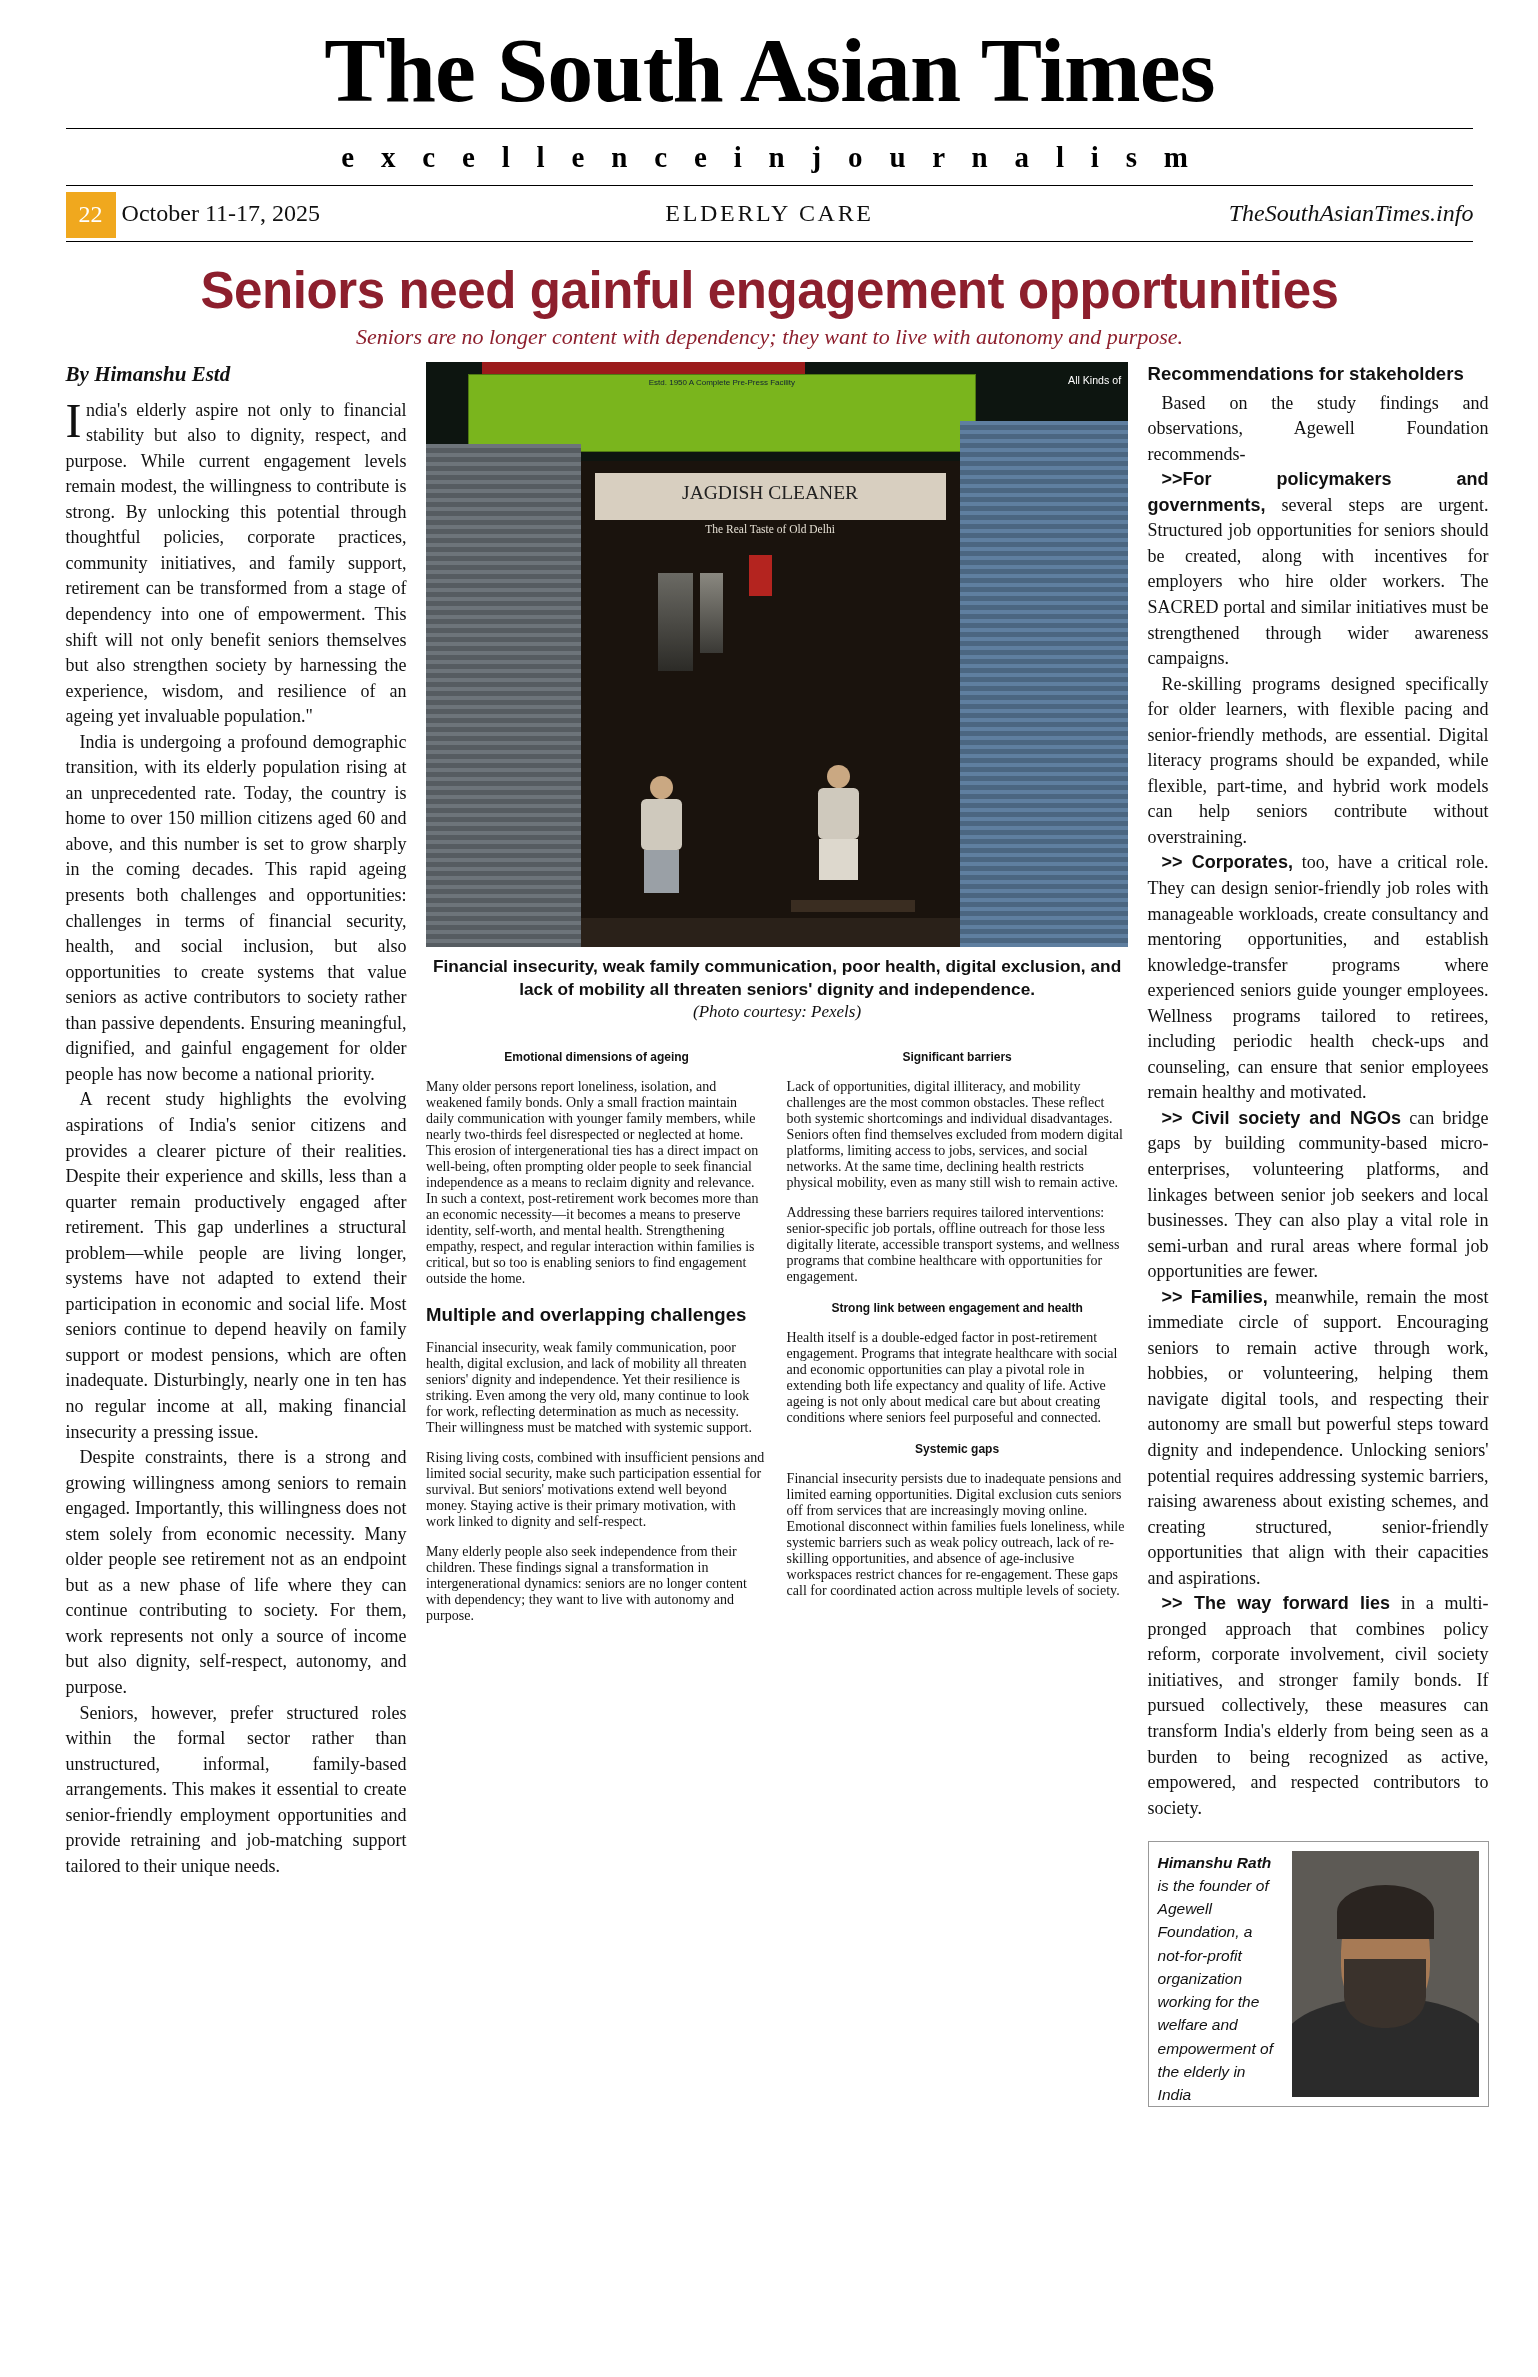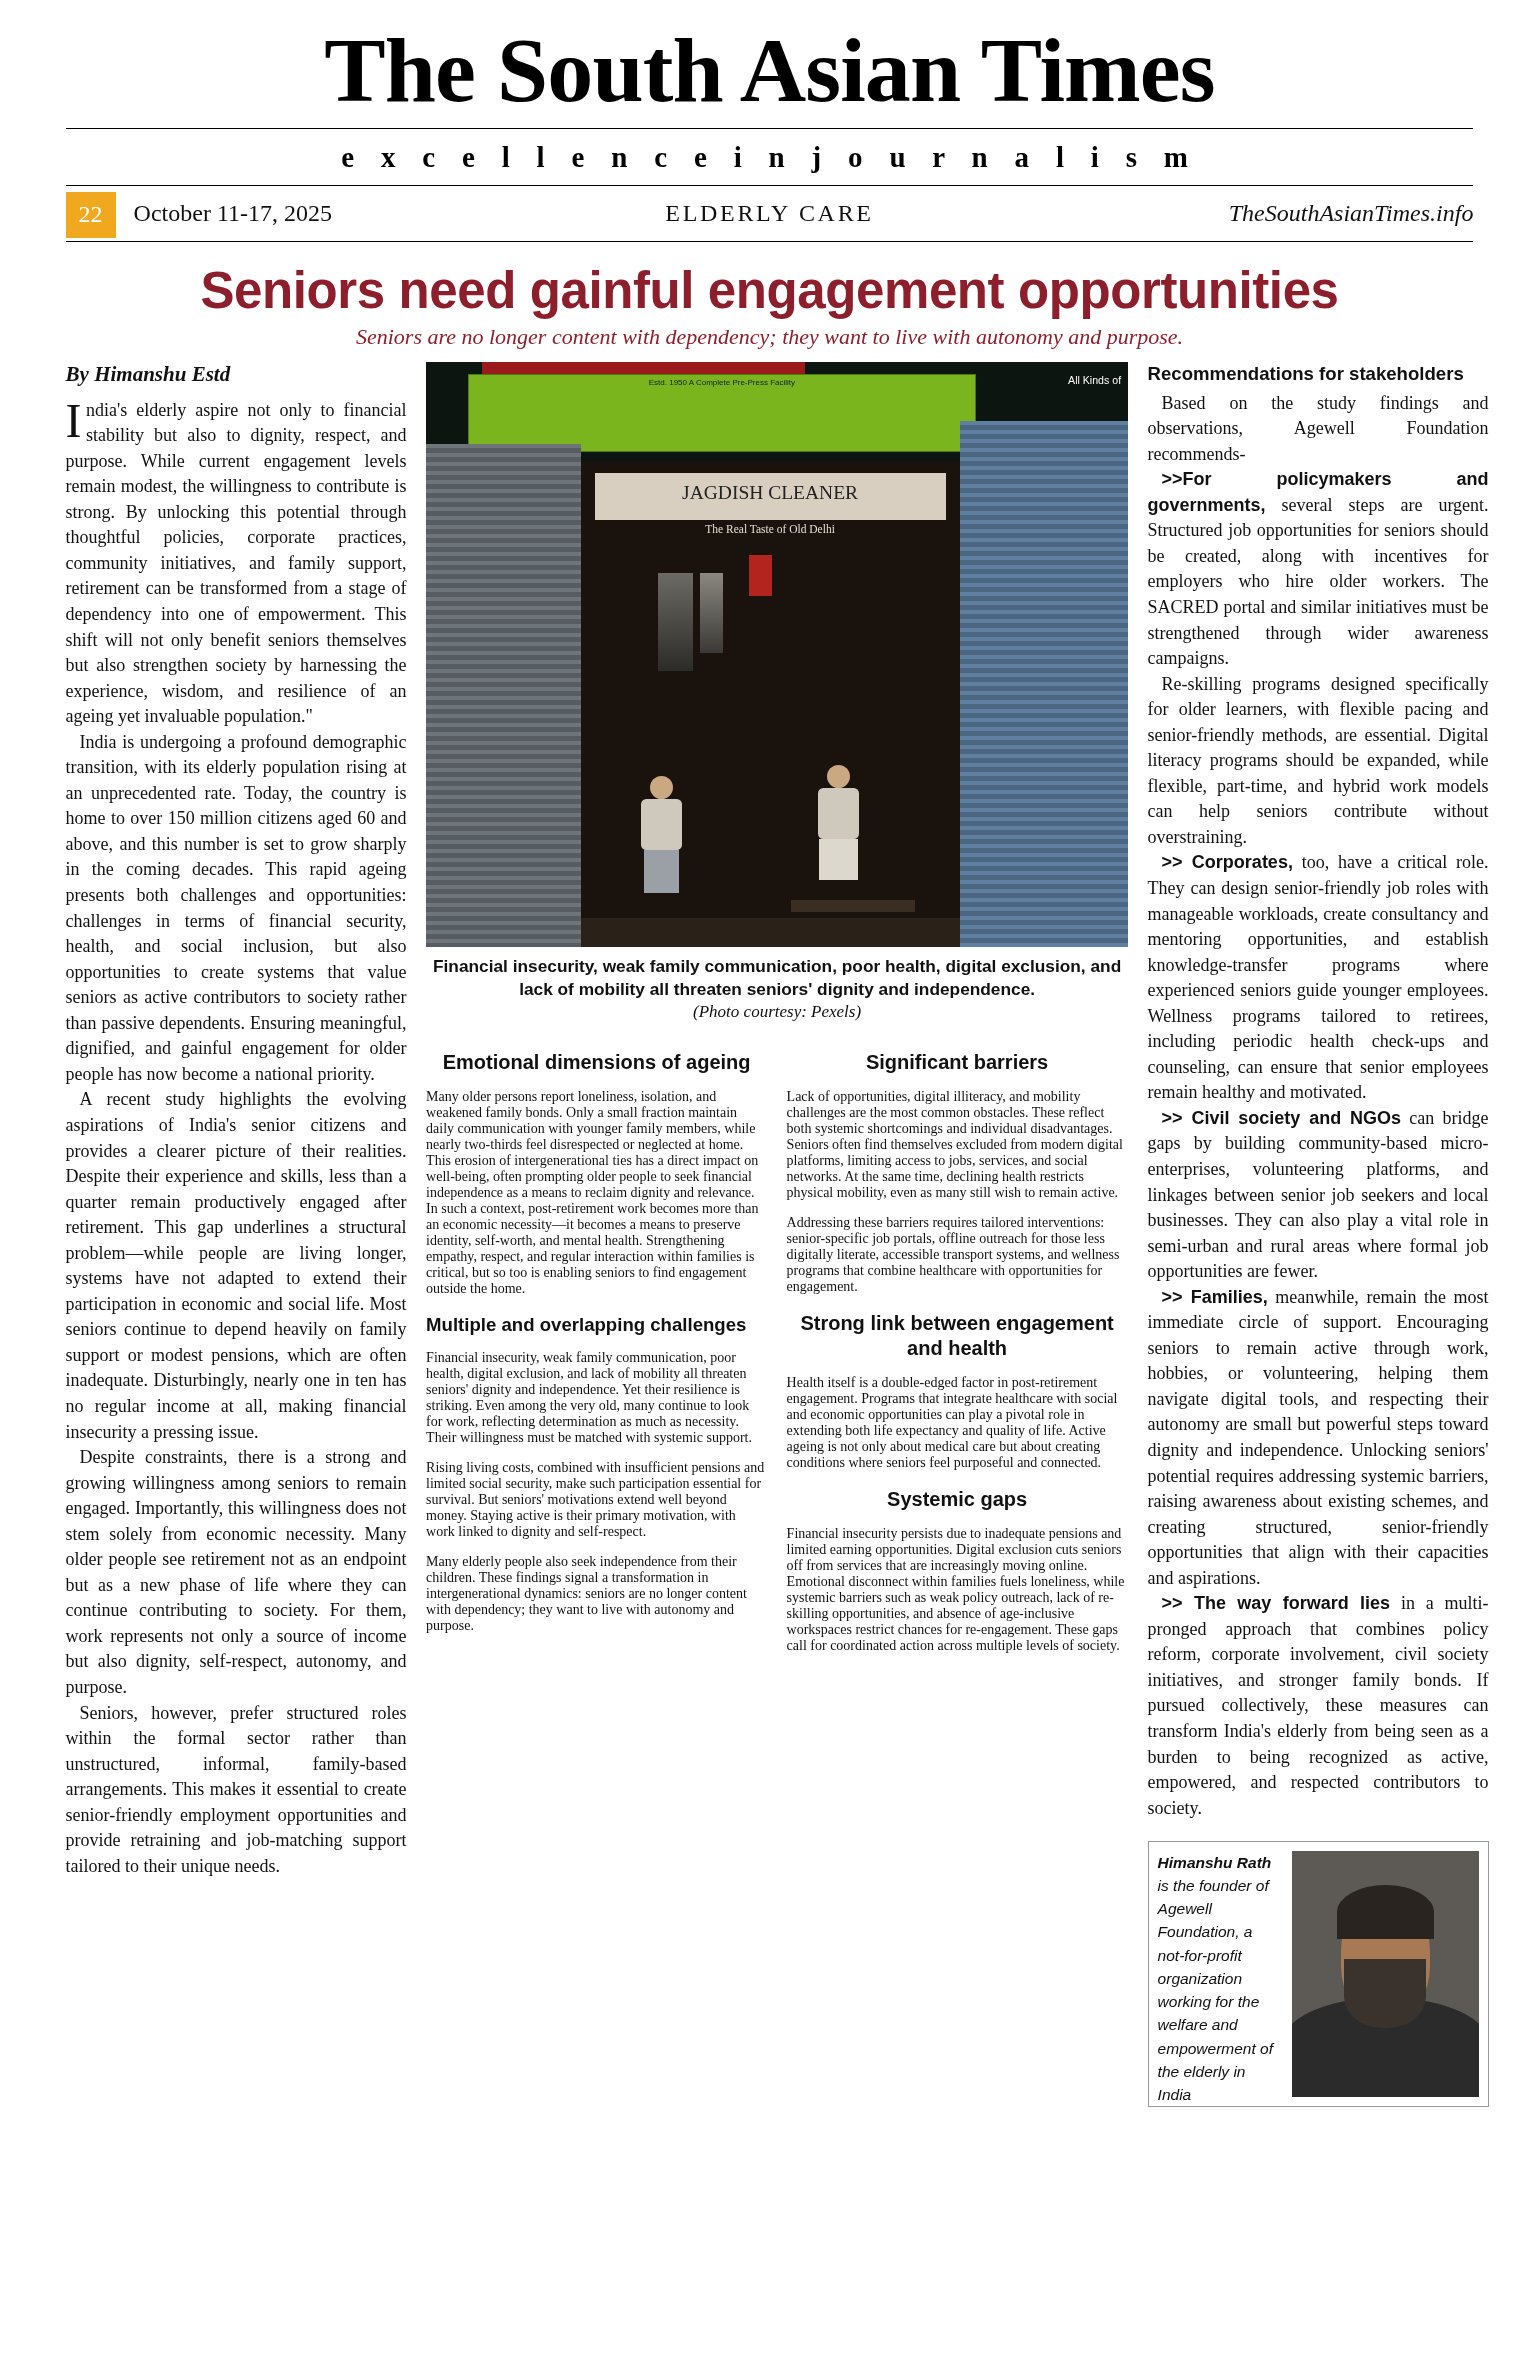--- a/index.html
+++ b/index.html
@@ -68,21 +68,21 @@
     color: #ffffff;
     font-size: 24px;
     font-family: "Liberation Serif", serif;
     display: flex;
     align-items: center;
     justify-content: center;
     margin-top: 3.5px;
   }
   .folio-date {
     font-size: 24px;
-    margin-left: 18px;
+    margin-left: 6px;
     color: #111;
   }
   .folio-section {
     position: absolute;
     left: 0; right: 0;
     text-align: center;
     font-size: 24px;
     letter-spacing: 2.7px;
     color: #111;
   }
@@ -151,21 +151,21 @@
   .dropcap-para::first-letter {
     float: left;
     font-size: 48px;
     line-height: 0.85;
     padding: 3.5px 4.4px 0 0;
     font-family: "Liberation Serif", serif;
   }
   .subhead {
     font-family: "Liberation Sans", sans-serif;
     font-weight: bold;
-    font-size: 20px;
+    font-size: 12px;
     text-align: center;
     margin: 16px 0 5.3px 0;
     line-height: 1.25;
     color: #111;
   }
   .subhead-left {
     font-family: "Liberation Sans", sans-serif;
     font-weight: bold;
     font-size: 18.6px;
     text-align: left;

